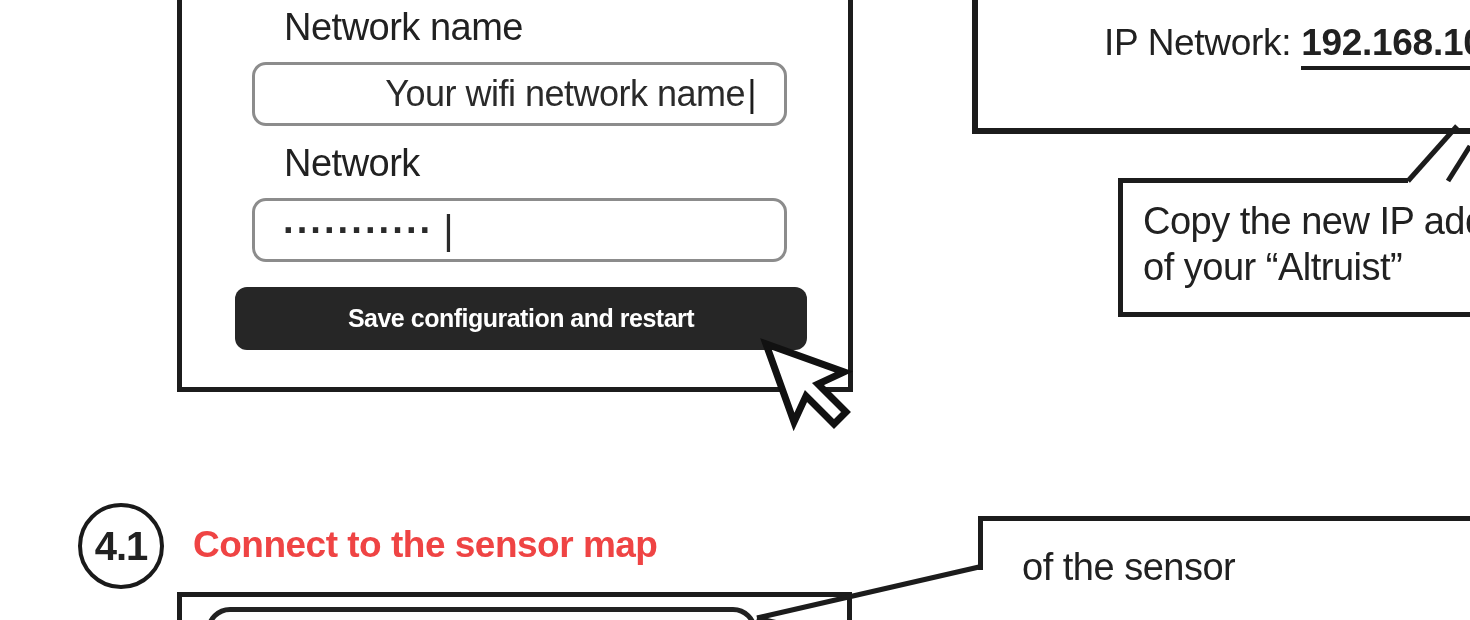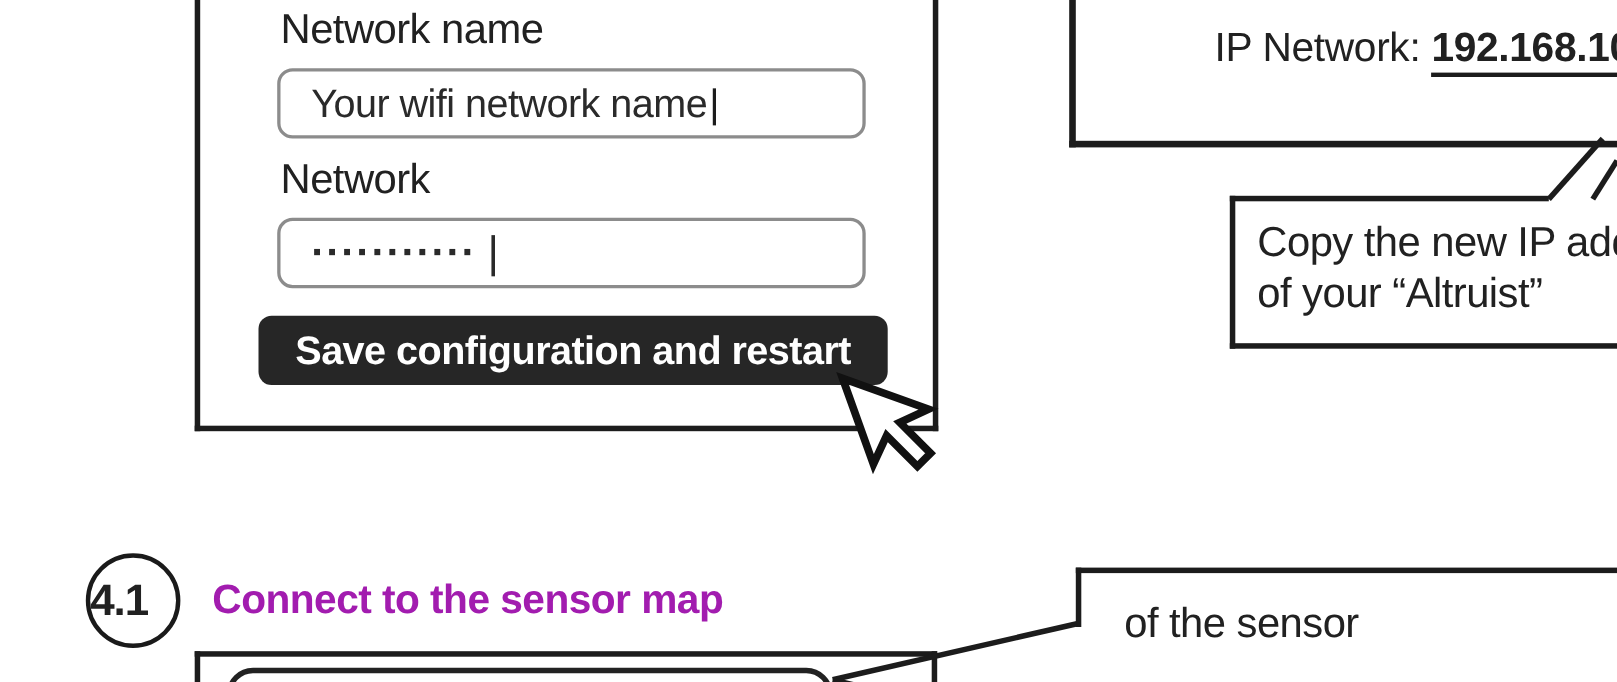--- a/index.html
+++ b/index.html
@@ -1,54 +1,54 @@
 <!DOCTYPE html>
 <html><head>
 <meta charset="utf-8">
 <style>
   html,body{margin:0;padding:0;background:#fff;}
   .stage{position:relative;width:1470px;height:620px;overflow:hidden;background:#ffffff;
          font-family:"Liberation Sans",sans-serif;color:#212121;}
   .hline{position:absolute;height:5px;background:#1c1c1c;}
   .vline{position:absolute;width:5px;background:#1c1c1c;}
-  .label{position:absolute;font-size:38px;color:#212121;white-space:nowrap;letter-spacing:-0.5px;}
+  .label{position:absolute;font-size:38px;color:#212121;white-space:nowrap;letter-spacing:-0.5px;margin-left:29px;}
   .input{position:absolute;left:252px;width:535px;height:64px;border:3px solid #8c8c8c;border-radius:14px;
          background:#fff;box-sizing:border-box;display:flex;align-items:center;padding:0 28px;
          font-size:36px;color:#2a2a2a;white-space:nowrap;letter-spacing:-0.5px;}
   .caret{font-weight:300;color:#1c1c1c;margin-left:2px;}
   .pw-dots{font-size:38px;font-weight:bold;letter-spacing:1px;}
   .pw-caret{font-size:40px;font-weight:300;margin-left:10px;}
   .save-btn{position:absolute;left:235px;top:287px;width:572px;height:63px;background:#262626;
             border:none;border-radius:12px;color:#ffffff;font-family:"Liberation Sans",sans-serif;
-            font-weight:bold;font-size:36px;letter-spacing:-0.5px;display:flex;align-items:center;
+            font-weight:bold;font-size:25px;letter-spacing:-0.5px;display:flex;align-items:center;
             justify-content:center;white-space:nowrap;cursor:pointer;}
   .ip-line{position:absolute;left:1104px;top:22px;font-size:37px;white-space:nowrap;letter-spacing:-0.3px;}
   .ip-value{font-weight:bold;border-bottom:4px solid #1c1c1c;padding-bottom:3px;margin-left:10px;}
   .callout-text{position:absolute;font-size:38px;line-height:46px;white-space:nowrap;letter-spacing:-0.5px;}
   .step-circle{position:absolute;left:78px;top:503px;width:86px;height:86px;border:4.5px solid #1a1a1a;
                border-radius:50%;box-sizing:border-box;background:#fff;display:flex;align-items:center;
-               justify-content:flex-start;font-size:40px;font-weight:bold;letter-spacing:-1px;}
+               justify-content:center;font-size:40px;font-weight:bold;letter-spacing:-1px;}
   .heading{position:absolute;left:193px;top:524px;font-size:37px;font-weight:bold;white-space:nowrap;
-           letter-spacing:-0.5px;color:#a21caf;}
+           letter-spacing:-0.5px;color:#ef4444;}
   .addr-bar{position:absolute;left:206px;top:607px;width:551px;height:70px;border:5px solid #222222;
             border-radius:24px;box-sizing:border-box;background:#fff;}
   .overlay{position:absolute;left:0;top:0;pointer-events:none;}
 </style>
 </head>
 <body>
 
 <div class="stage">
 
   <div class="vline" style="left:177px;top:0;height:392px;"></div>
   <div class="vline" style="left:848px;top:0;height:392px;"></div>
   <div class="hline" style="left:177px;top:387px;width:676px;"></div>
 
   <div class="label" style="left:255px;top:6px;">Network name</div>
 
-  <div class="input" style="top:62px;">
+  <div class="input" style="top:62px;justify-content:flex-end;">
     <span>Your wifi network name</span>
       <span class="caret">|</span>
   </div>
 
   <div class="label" style="left:255px;top:142px;">Network</div>
 
   <div class="input" style="top:198px;">
     <span class="pw-dots">···········</span>
     <span class="pw-caret">|</span>
   </div>

